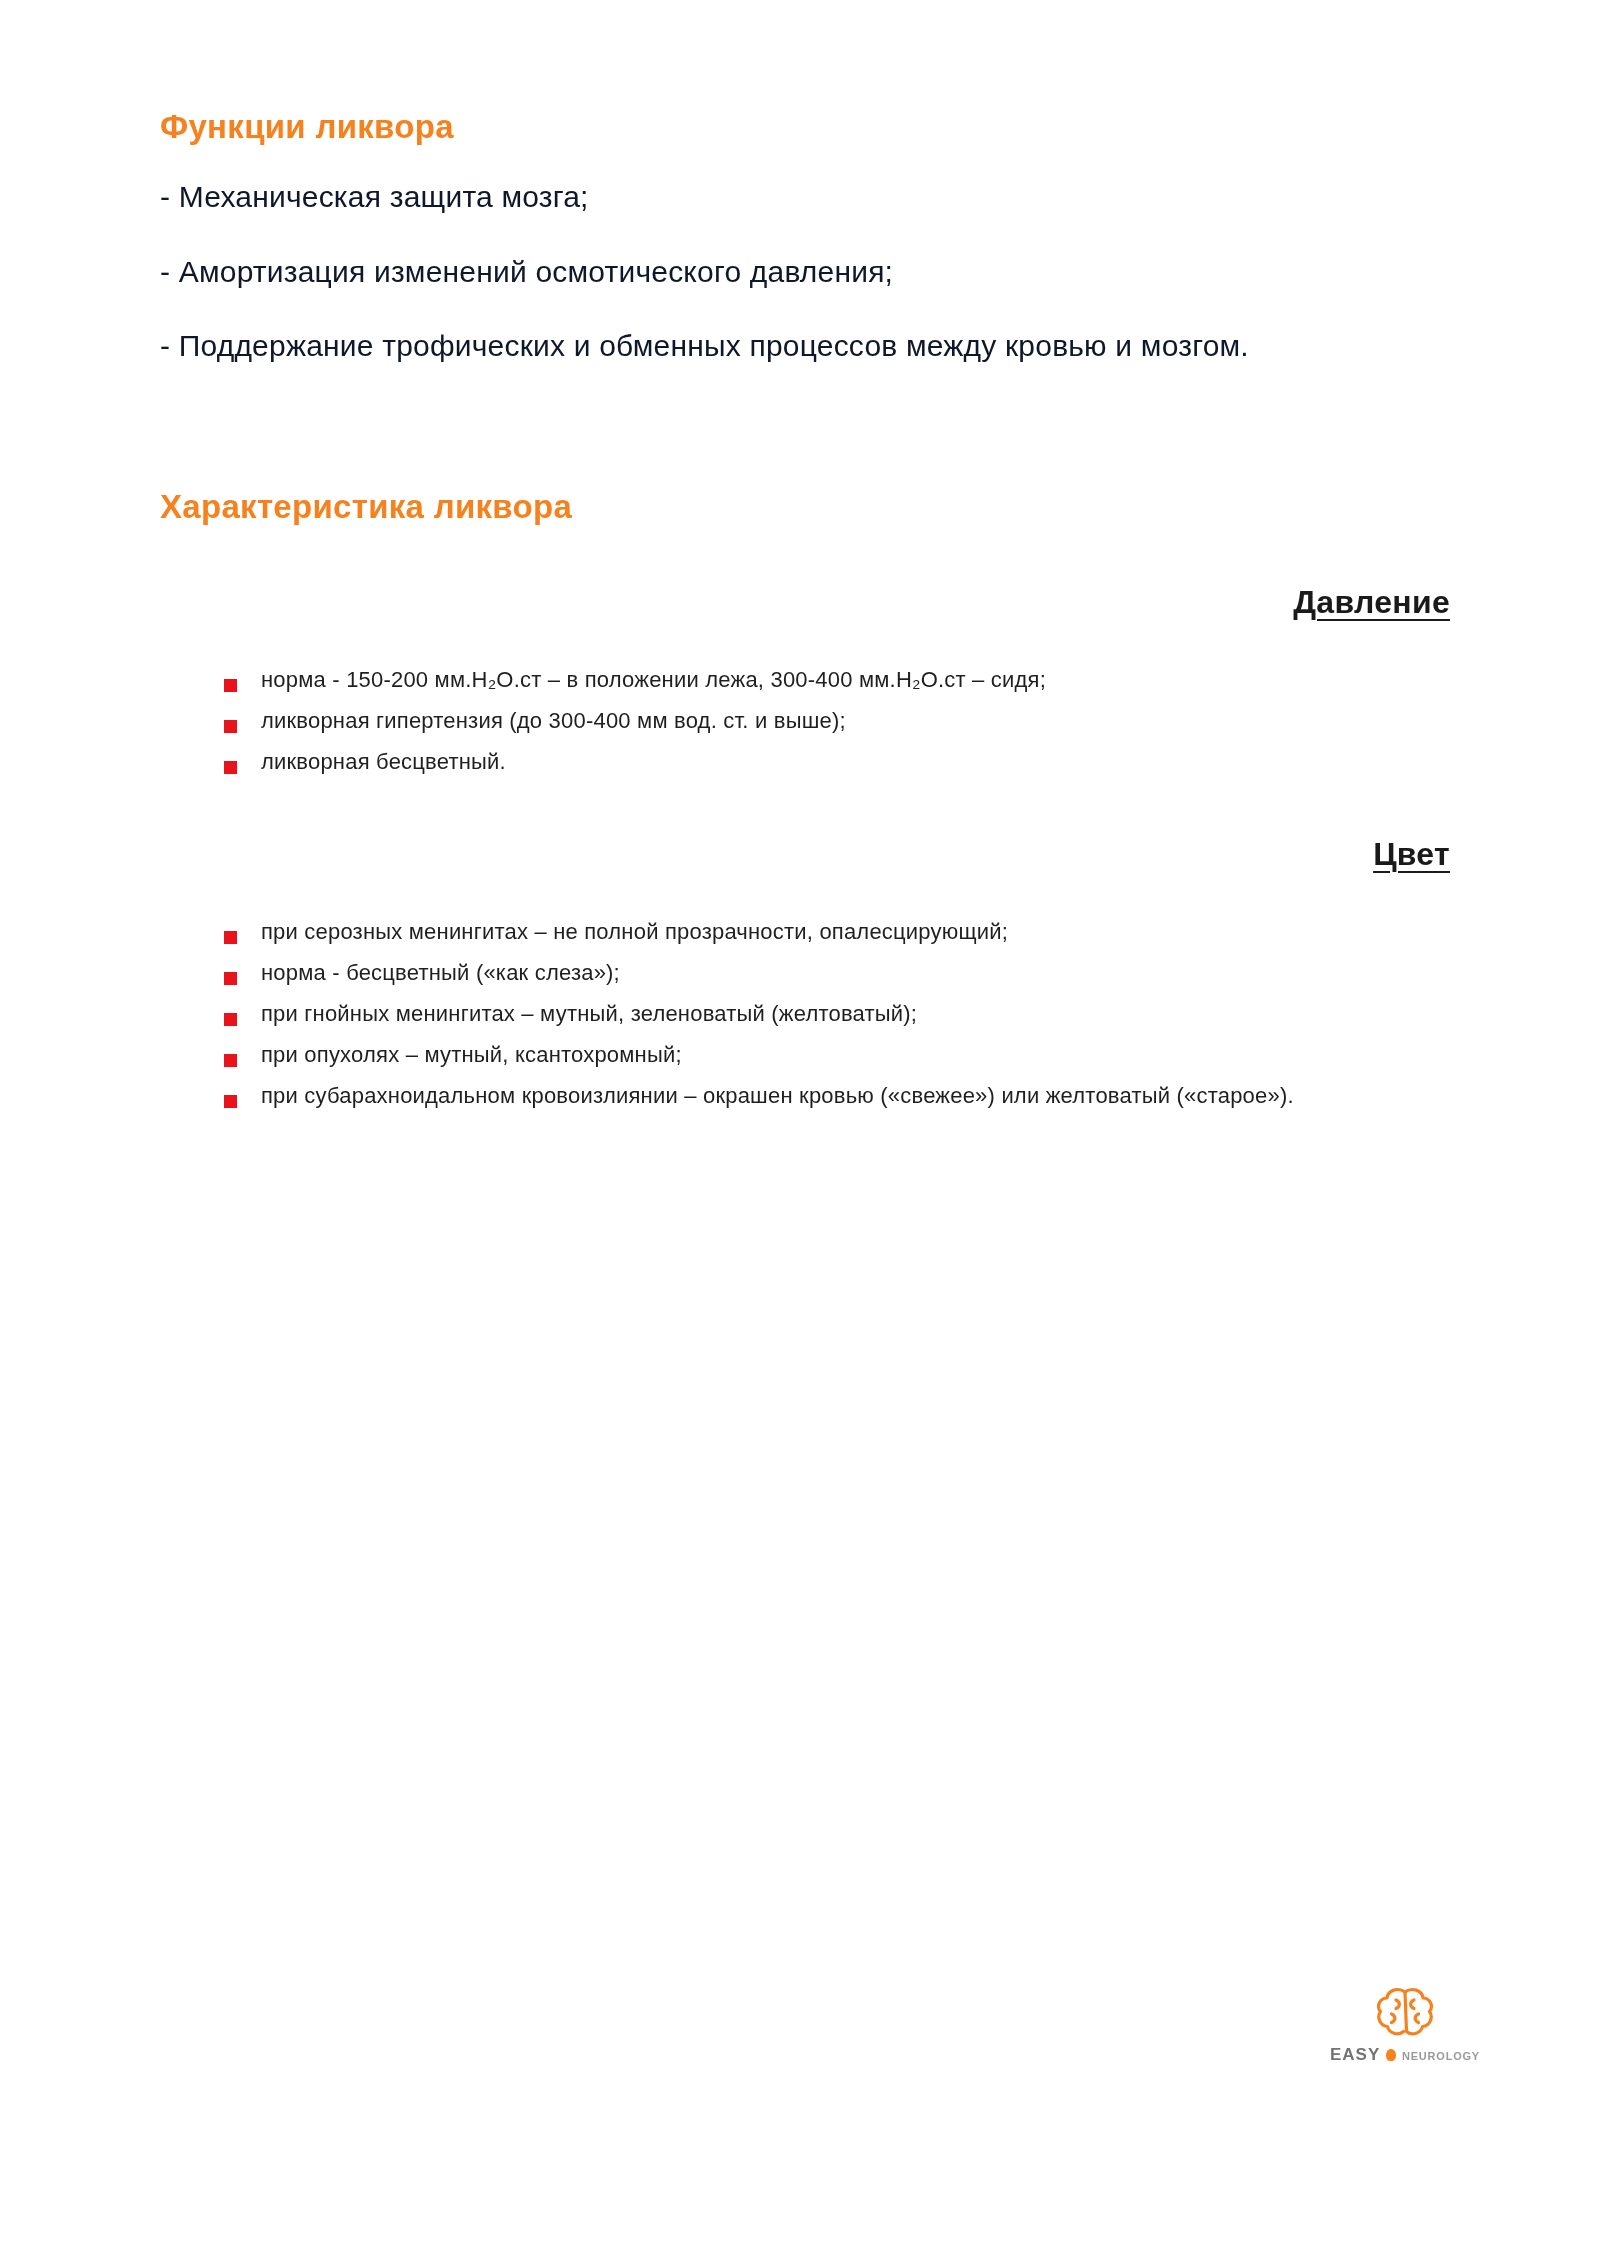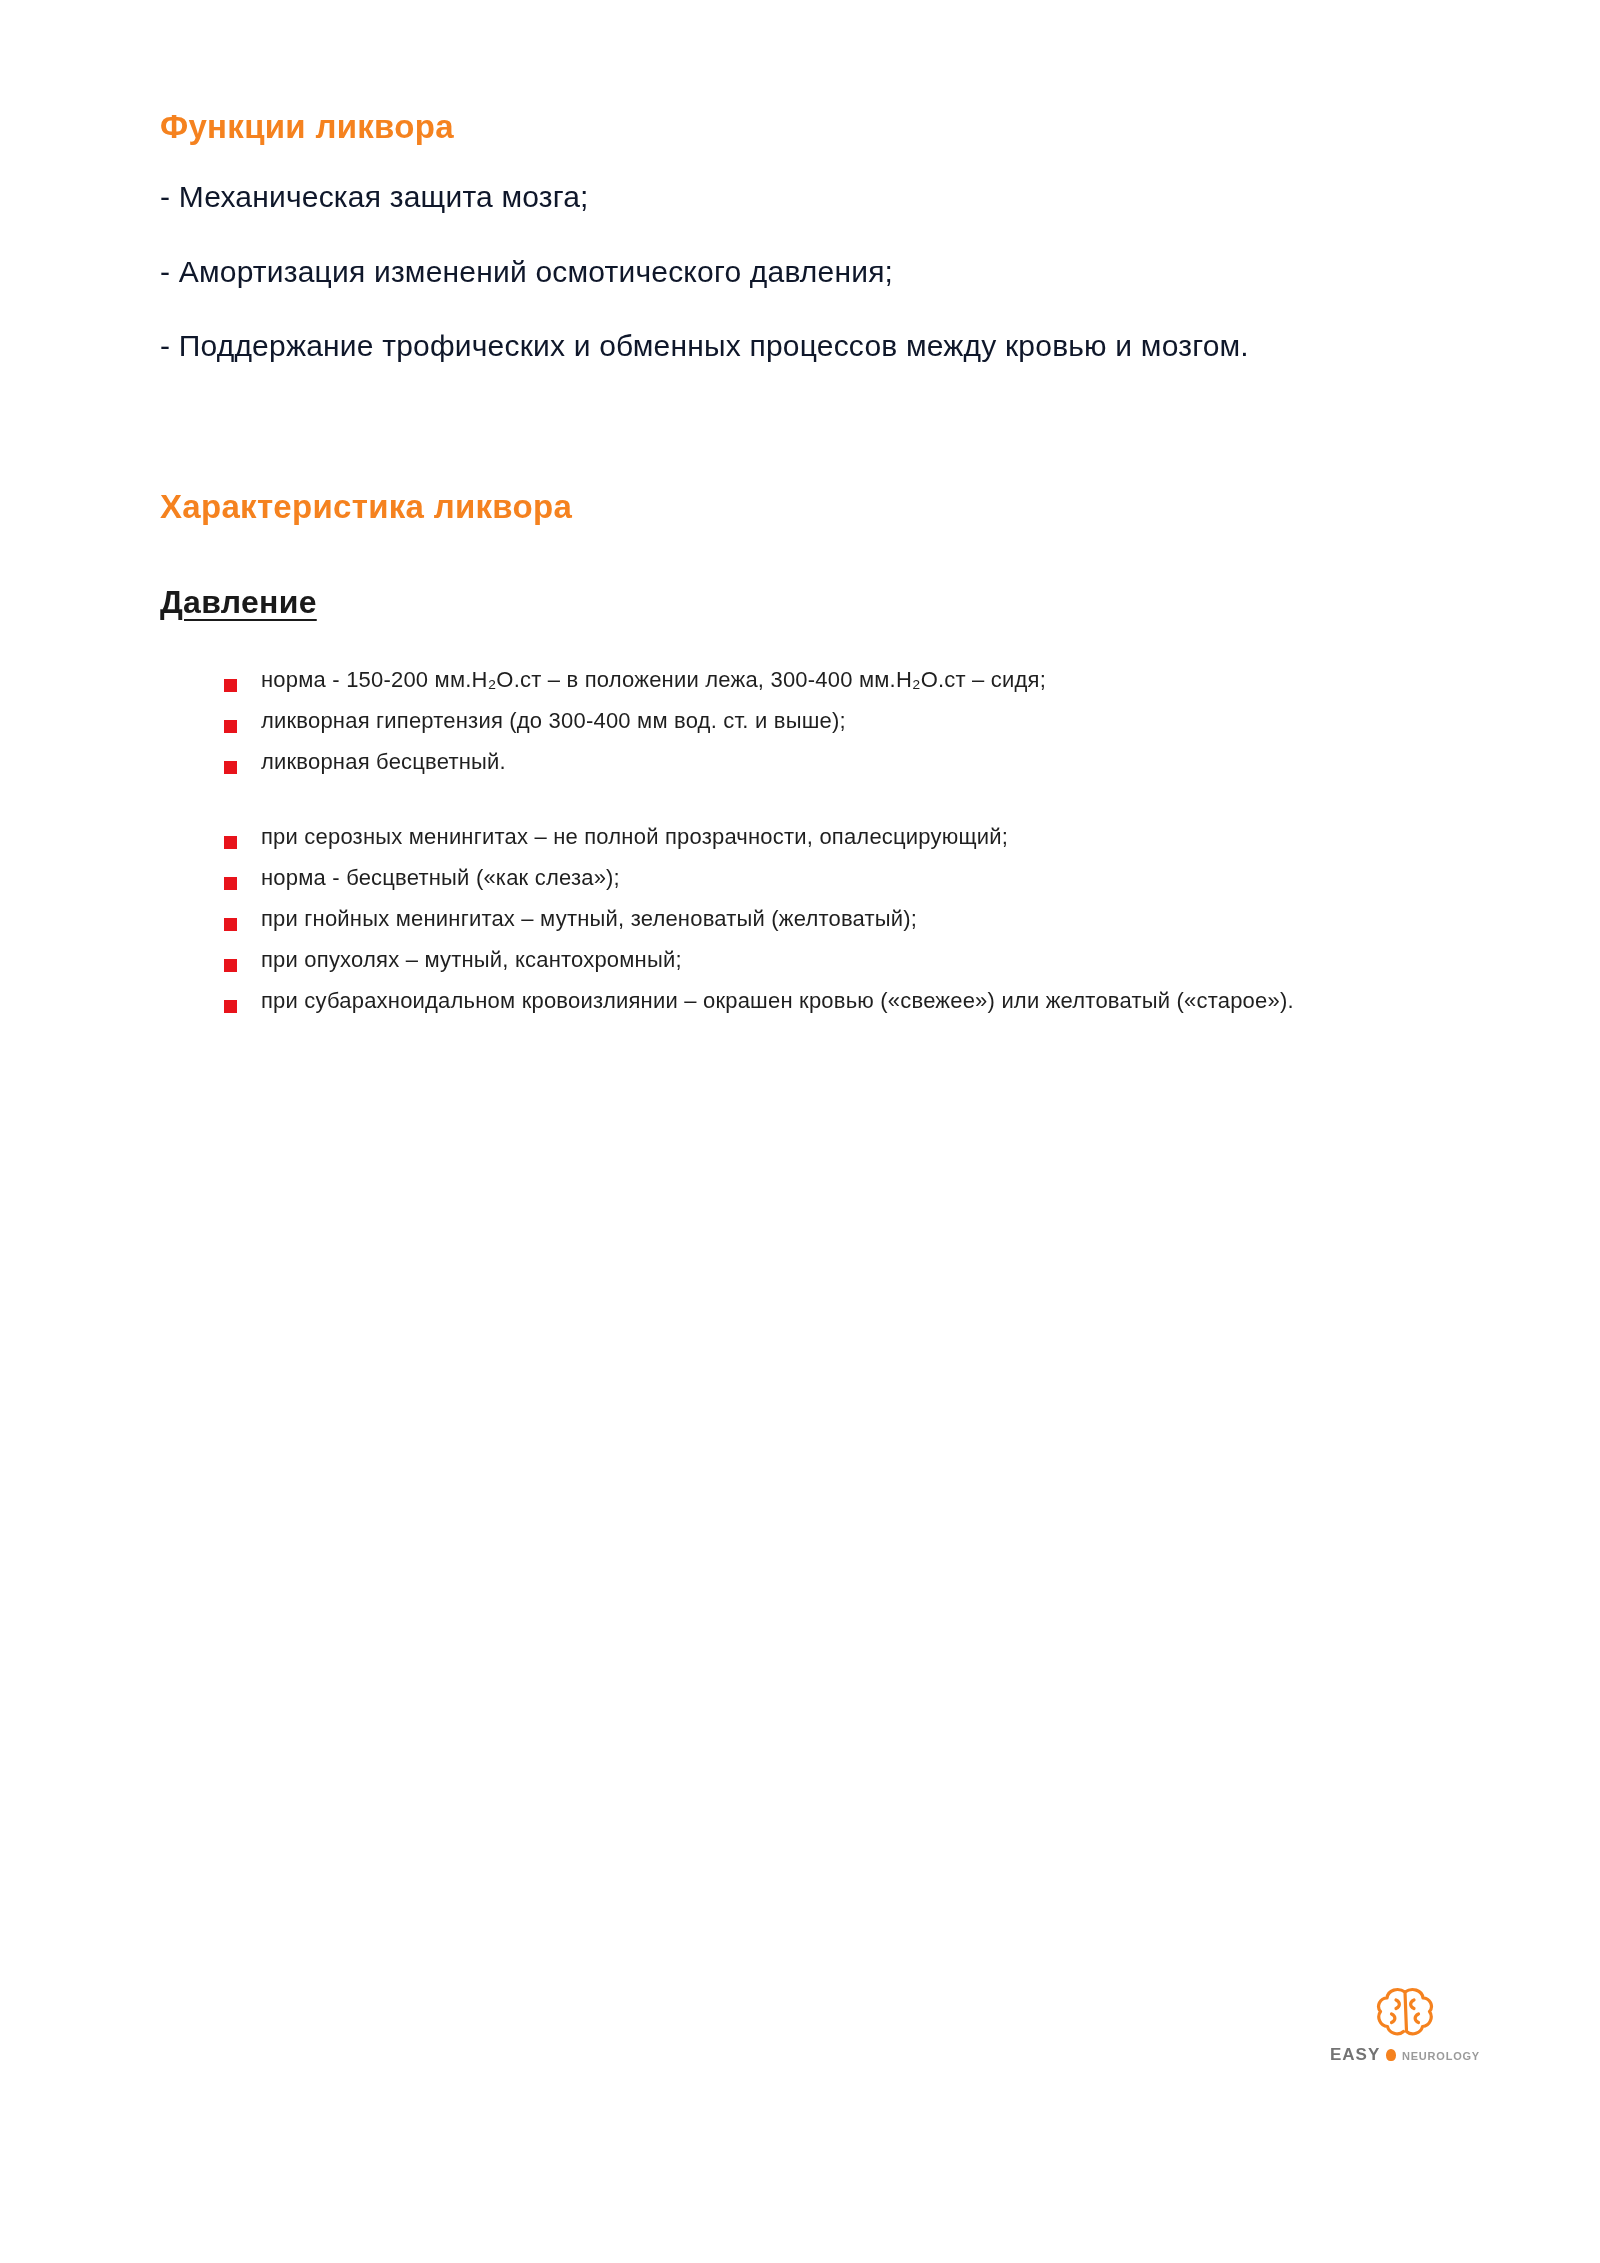--- a/index.html
+++ b/index.html
@@ -45,20 +45,21 @@
 
   .sub-heading {
     font-size: 32px;
     font-weight: 700;
     color: #1a1a1a;
     text-decoration: underline;
     text-decoration-thickness: 2px;
     text-underline-offset: 6px;
     margin-top: 58px;
     letter-spacing: 0.3px;
+    text-align: right;
   }
 
   ul.bullets {
     list-style: none;
     margin-top: 42px;
     padding-left: 64px;
     max-width: 1330px;
   }
 
   ul.bullets li {
@@ -149,20 +150,21 @@
       <li>
         <span class="sq"></span>
         <span class="li-text">ликворная гипертензия (до 300-400 мм вод. ст. и выше);</span>
       </li>
       <li>
         <span class="sq"></span>
         <span class="li-text">ликворная бесцветный.</span>
       </li>
     </ul>
 
+    <h2 class="sub-heading">Цвет</h2>
 
     <ul class="bullets">
       <li>
         <span class="sq"></span>
         <span class="li-text">при серозных менингитах – не полной прозрачности, опалесцирующий;</span>
       </li>
       <li>
         <span class="sq"></span>
         <span class="li-text">норма - бесцветный («как слеза»);</span>
       </li>

